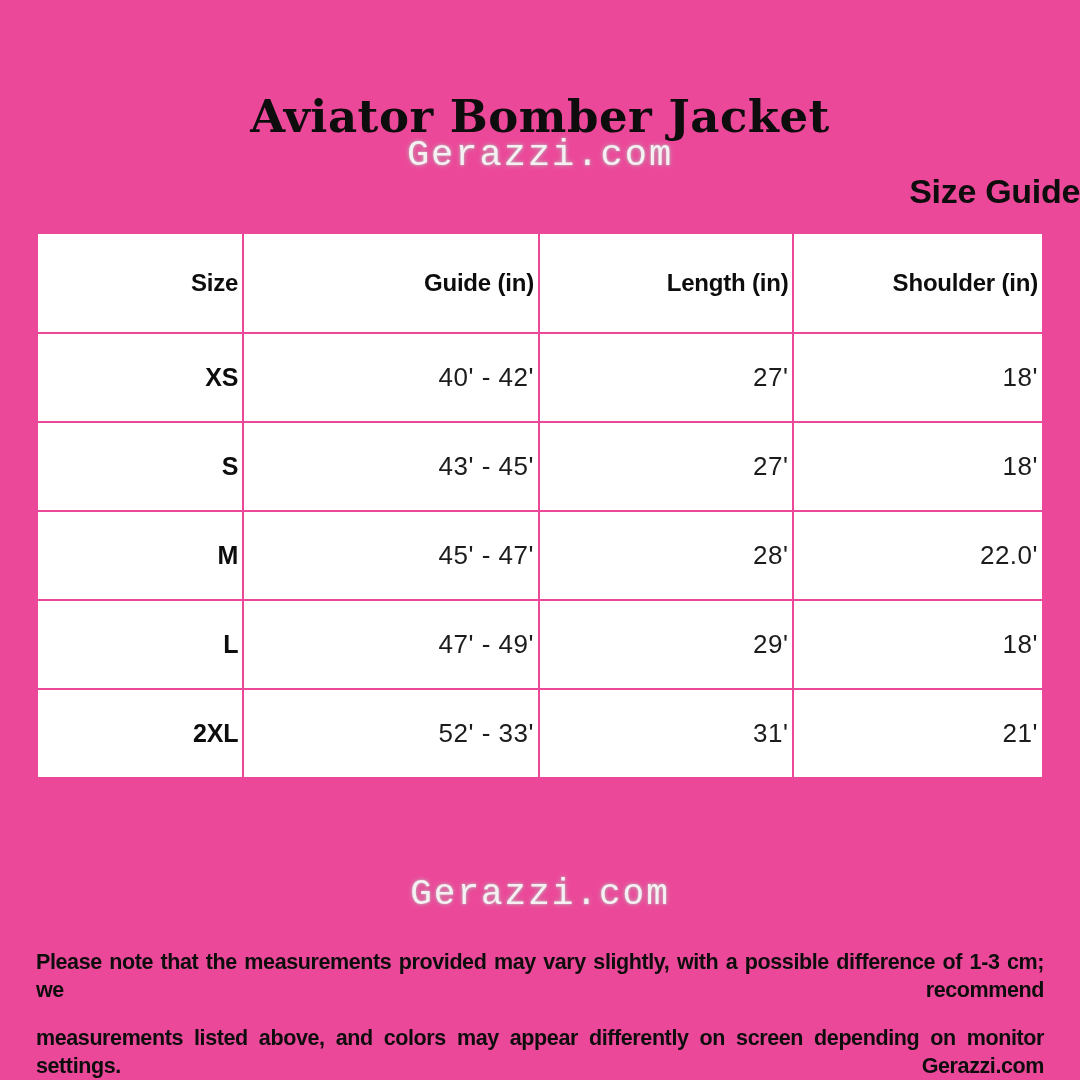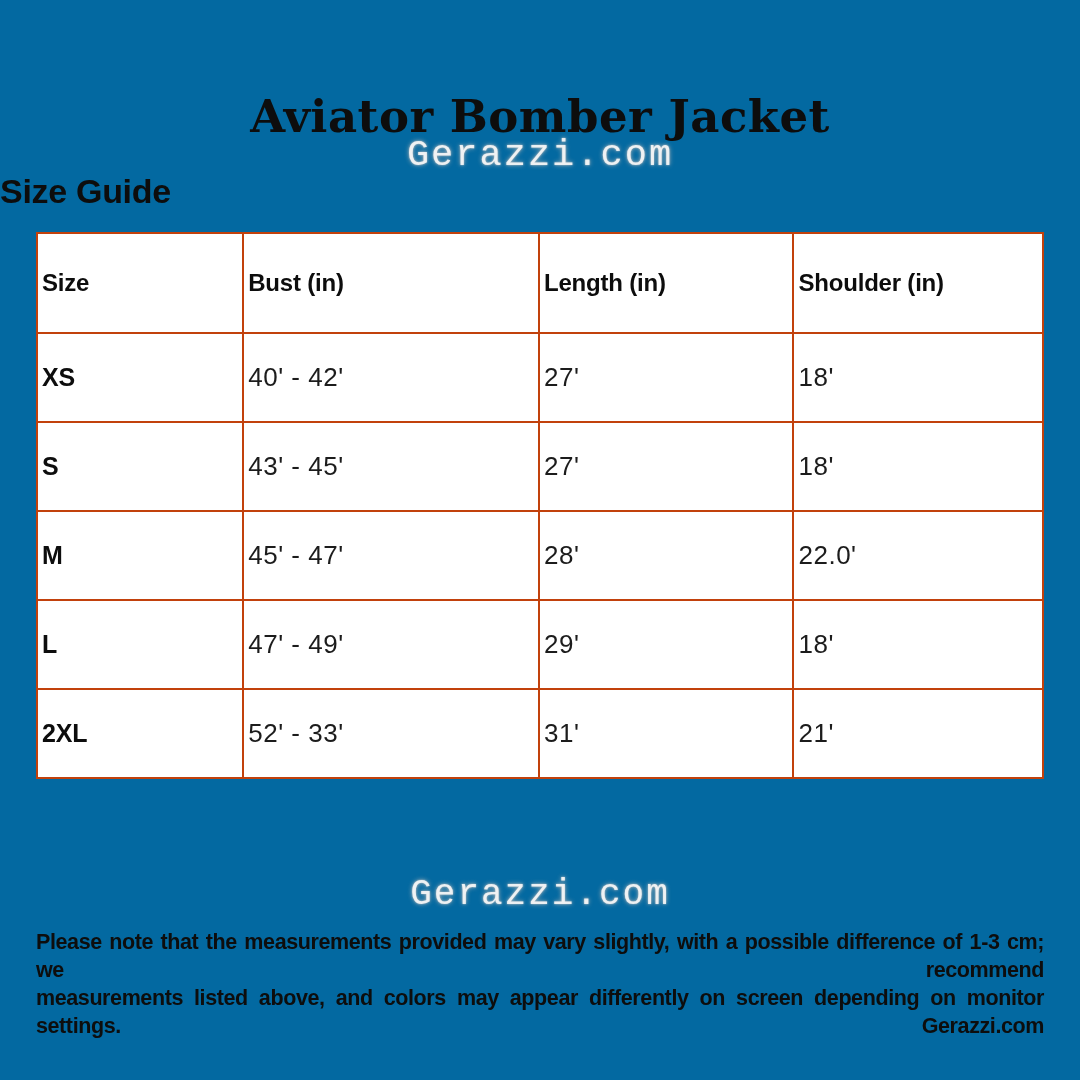--- a/index.html
+++ b/index.html
@@ -1,19 +1,19 @@
 <!DOCTYPE html>
 <html><head>
 <meta charset="utf-8">
 <style>
   html,body{margin:0;padding:0;background:#ffffff;}
   .page{
     position:relative;
     width:1080px;height:1080px;
-    background:#0369a1;
+    background:#ec4899;
     font-family:"Liberation Sans",sans-serif;
     color:#111111;
     overflow:hidden;
   }
   .title{
     position:absolute;top:90px;left:0;width:100%;
     text-align:center;
     font-family:"DejaVu Serif","Liberation Serif",serif;
     font-weight:700;
     font-size:45px;
@@ -28,40 +28,40 @@
     color:rgba(255,255,255,0.82);
     text-shadow:0 0 5px rgba(185,185,185,0.85), 0 0 2px rgba(200,200,200,0.9);
     letter-spacing:2px;
     z-index:5;
     pointer-events:none;
   }
   .watermark.top{top:134px;}
   .watermark.bottom{top:874px;font-size:36px;}
   .subtitle{
     position:absolute;top:172px;left:0;width:100%;
-    text-align:left;
+    text-align:right;
     font-weight:700;
     font-size:34px;
     letter-spacing:-0.3px;
     color:#0d0d0d;
   }
   .size-table{
     position:absolute;left:36px;top:232px;
     width:1008px;
     border-collapse:collapse;
     table-layout:fixed;
     background:#ffffff;
   }
   .size-table col.c1{width:20.5%;}
   .size-table col.c2{width:29.4%;}
   .size-table col.c3{width:25.3%;}
   .size-table col.c4{width:24.8%;}
   .size-table th,.size-table td{
-    border:2px solid #c2410c;
-    text-align:left;
+    border:2px solid #ec4899;
+    text-align:right;
     vertical-align:middle;
     padding:4px;
   }
   .size-table th{
     height:90px;
     font-size:24px;
     font-weight:700;
     letter-spacing:-0.2px;
     color:#0d0d0d;
   }
@@ -82,20 +82,21 @@
     position:absolute;left:36px;top:928px;width:1008px;
     font-weight:700;
     font-size:21.5px;
     line-height:28px;
     letter-spacing:-0.4px;
     color:#0d0d0d;
   }
   .footer-note .line{
     text-align:justify;
     text-align-last:justify;
+    margin-top:20px;
   }
 </style>
 </head>
 <body>
 
 <div class="page">
 
   <div class="title">Aviator Bomber Jacket</div>
 
   <div class="watermark top">Gerazzi.com</div>
@@ -105,21 +106,21 @@
   <table class="size-table">
     <colgroup>
       <col class="c1">
         <col class="c2">
         <col class="c3">
         <col class="c4">
     </colgroup>
     <thead>
       <tr>
         <th>Size</th>
-        <th>Bust (in)</th>
+        <th>Guide (in)</th>
         <th>Length (in)</th>
         <th>Shoulder (in)</th>
       </tr>
     </thead>
     <tbody>
         <tr>
           <td class="size-cell">XS</td>
           <td>40' - 42'</td>
           <td>27'</td>
           <td>18'</td>

